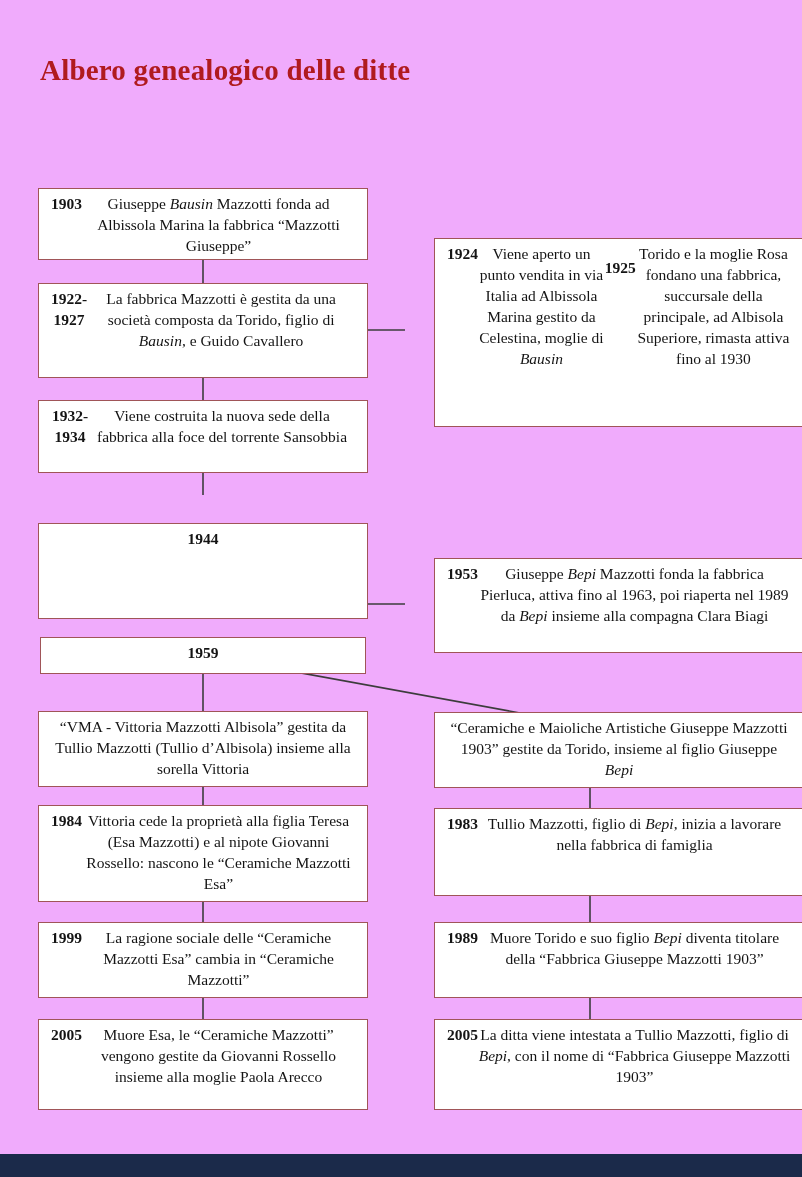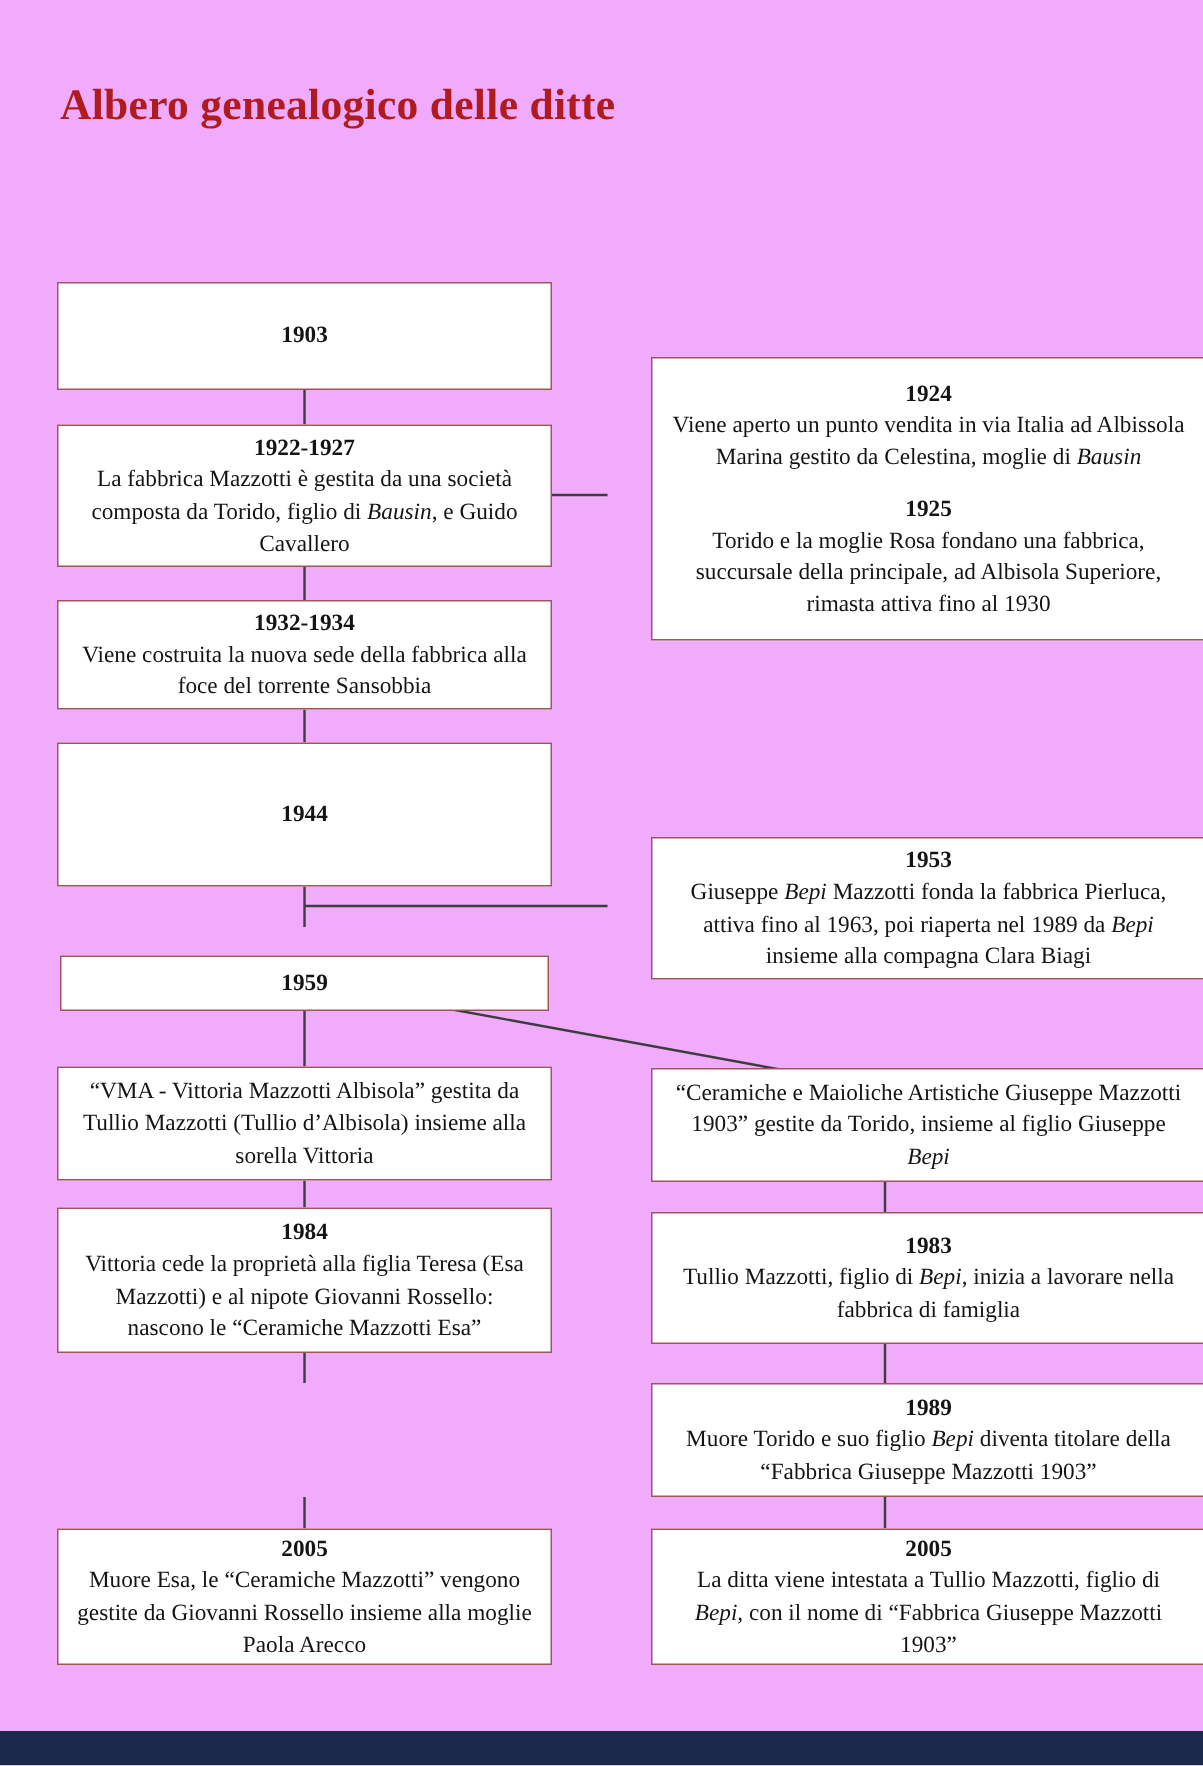--- a/index.html
+++ b/index.html
@@ -16,21 +16,21 @@
     overflow:hidden;
   }
   #title{
     position:absolute;left:40px;top:54px;width:720px;
     font-size:29px;font-weight:bold;color:var(--accent);letter-spacing:.2px;
   }
   #wires{position:absolute;left:0;top:0;width:802px;height:1177px;}
   #wires line{stroke:var(--line);stroke-width:1.6;}
   .box{
     position:absolute;background:#fff;border:1.6px solid var(--box-border);
-    box-sizing:border-box;display:flex;flex-direction:column;justify-content:center;
+    box-sizing:border-box;display:flex;justify-content:center;
     text-align:center;padding:4px 12px;
     font-size:15.5px;line-height:1.36;
   }
   .col-l{left:38px;width:330px;}
   .col-r{left:423px;width:370px;margin-left:11px;}
   .date{font-weight:bold;}
   .date.mt{margin-top:14px;}
   .bottom-bar{position:absolute;left:0;top:1154px;width:802px;height:23px;background:var(--bar);}
 </style>
 </head>
@@ -52,33 +52,34 @@
     <line x1="203" y1="787" x2="203" y2="805"></line>
     <line x1="203" y1="902" x2="203" y2="922"></line>
     <line x1="203" y1="998" x2="203" y2="1019"></line>
     <line x1="590" y1="788" x2="590" y2="808"></line>
     <line x1="590" y1="896" x2="590" y2="922"></line>
     <line x1="590" y1="998" x2="590" y2="1019"></line>
   </svg>
 
   <div class="box col-l" style="top:188px;height:72px">
     <div class="date">1903</div>
+    <div class="body">Giuseppe <i>Bausin</i> Mazzotti fonda ad Albissola Marina la fabbrica “Mazzotti Giuseppe”</div>
   </div>
 
   <div class="box col-l" style="top:283px;height:95px">
     <div class="date">1922-1927</div>
     <div class="body">La fabbrica Mazzotti è gestita da una società composta da Torido, figlio di <i>Bausin</i>, e Guido Cavallero</div>
   </div>
 
   <div class="box col-l" style="top:400px;height:73px">
     <div class="date">1932-1934</div>
     <div class="body">Viene costruita la nuova sede della fabbrica alla foce del torrente Sansobbia</div>
   </div>
 
-  <div class="box col-l" style="top:495px;height:96px">
+  <div class="box col-l" style="top:523px;height:96px">
     <div class="date">1944</div>
   </div>
 
   <div class="box col-l" style="top:637px;height:37px;left:40px;width:326px">
     <div class="date">1959</div>
   </div>
 
   <div class="box col-r" style="top:238px;height:189px">
     <div class="date">1924</div>
     <div class="body">Viene aperto un punto vendita in via Italia ad Albissola Marina gestito da Celestina, moglie di <i>Bausin</i></div>
@@ -93,20 +94,24 @@
 
   <div class="box col-l" style="top:711px;height:76px">
     <div class="body">“VMA - Vittoria Mazzotti Albisola” gestita da Tullio Mazzotti (Tullio d’Albisola) insieme alla sorella Vittoria</div>
   </div>
 
   <div class="box col-l" style="top:805px;height:97px">
     <div class="date">1984</div>
     <div class="body">Vittoria cede la proprietà alla figlia Teresa (Esa Mazzotti) e al nipote Giovanni Rossello: nascono le “Ceramiche Mazzotti Esa”</div>
   </div>
 
+  <div class="box col-l" style="top:922px;height:76px">
+    <div class="date">1999</div>
+    <div class="body">La ragione sociale delle “Ceramiche Mazzotti Esa” cambia in “Ceramiche Mazzotti”</div>
+  </div>
 
   <div class="box col-l" style="top:1019px;height:91px">
     <div class="date">2005</div>
     <div class="body">Muore Esa, le “Ceramiche Mazzotti” vengono gestite da Giovanni Rossello insieme alla moglie Paola Arecco</div>
   </div>
 
   <div class="box col-r" style="top:712px;height:76px">
     <div class="body">“Ceramiche e Maioliche Artistiche Giuseppe Mazzotti 1903” gestite da Torido, insieme al figlio Giuseppe <i>Bepi</i></div>
   </div>
 

